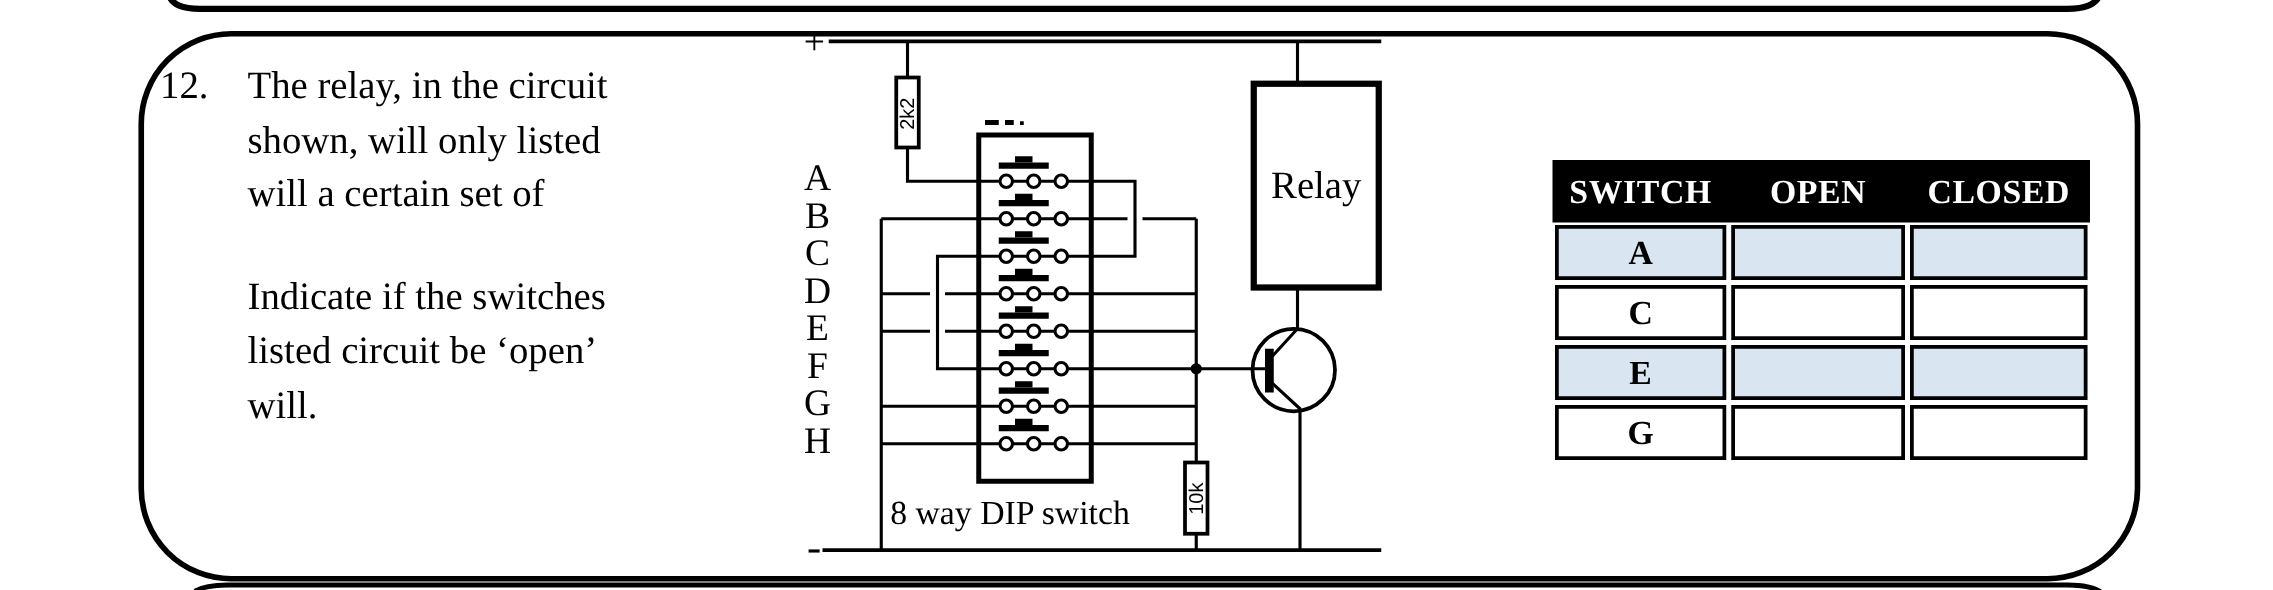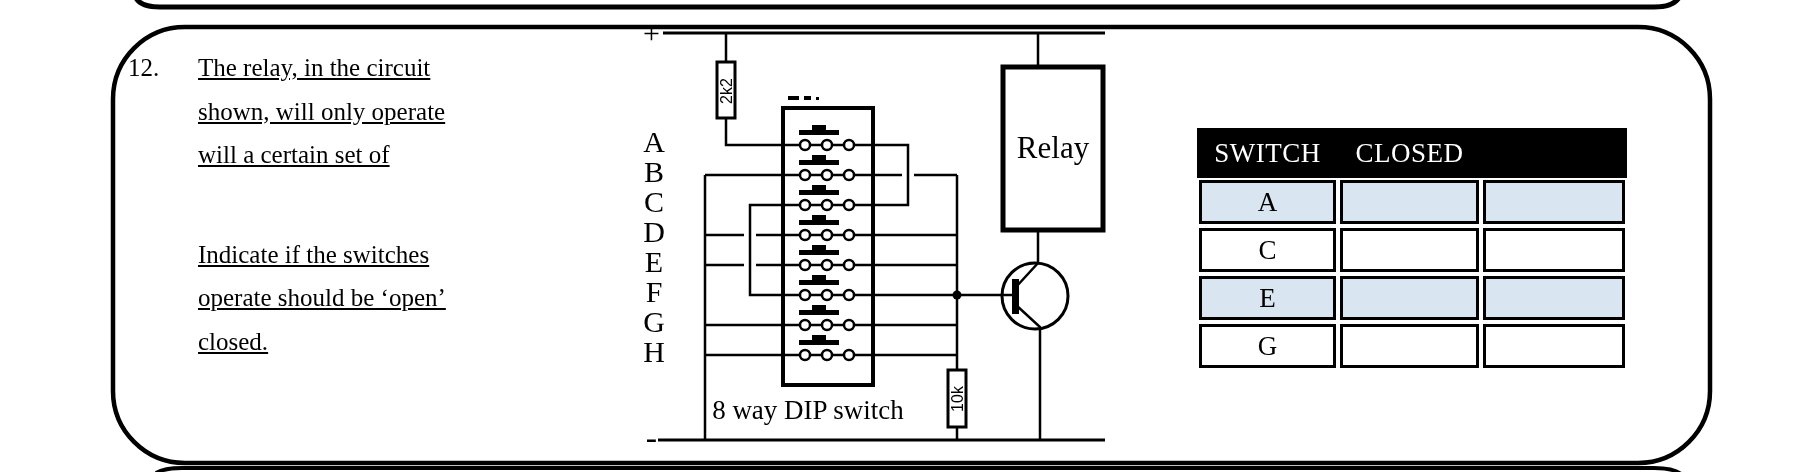--- a/index.html
+++ b/index.html
@@ -8,29 +8,29 @@
     width:1818px;height:472px;
     background:#ffffff;
     overflow:hidden;
     font-family:"Liberation Serif", serif;
     color:#000;
   }
   .circuit-svg{position:absolute;left:0;top:0;}
   
   .question{
     position:absolute;left:128px;top:46px;width:430px;
-    font-size:25px;line-height:43.5px;
+    font-size:31px;line-height:43.5px;
   }
   .qnum{position:absolute;left:0;top:0;}
   .qbody{margin-left:70px;}
-  .qline{white-space:nowrap;text-decoration:underline;}
-  .para2{margin-top:56px;}
+  .qline{white-space:nowrap;}
+  .para2{margin-top:38px;}
   .it{font-style:italic;}
   
-  .answer-table{position:absolute;left:1197px;top:128px;width:430px;}
+  .answer-table{position:absolute;left:1242px;top:128px;width:430px;font-weight:bold;}
   .tbl-header{
     display:grid;grid-template-columns:141px 143px 146px;
     height:50px;background:#000;
   }
   .tbl-header .hcell{
     color:#fff;display:flex;align-items:center;justify-content:center;
     font-size:27px;letter-spacing:0.5px;
   }
   .tbl-row{display:grid;grid-template-columns:141px 143px 146px;height:48px;}
   .tbl-row .cell{
@@ -206,34 +206,35 @@
       <rect x="1003" y="67" width="100" height="163" fill="#ffffff" stroke-width="5" class="frame"></rect>
       <text x="1053" y="158" text-anchor="middle" font-size="31">Relay</text>
     </g>
   </svg>
 
   <div class="question">
     <div class="qnum">12.</div>
     <div class="qbody">
       <div>
         <div class="qline">The relay, in the circuit</div>
-        <div class="qline">shown, will only operate</div>
+        <div class="qline">shown, will only listed</div>
         <div class="qline">will a certain set of</div>
       </div>
       <div class="para2">
         <div class="qline">Indicate if the switches</div>
-        <div class="qline">operate should be ‘open’</div>
-        <div class="qline">closed.</div>
+        <div class="qline">listed circuit be ‘open’</div>
+        <div class="qline">will.</div>
       </div>
     </div>
   </div>
 
   <div class="answer-table">
     <div class="tbl-header">
       <div class="hcell">SWITCH</div>
+      <div class="hcell">OPEN</div>
       <div class="hcell">CLOSED</div>
     </div>
 
     <div class="tbl-row shaded">
       <div class="cell">A</div>
       <div class="cell"></div>
       <div class="cell"></div>
     </div>
     <div class="tbl-row">
       <div class="cell">C</div>

